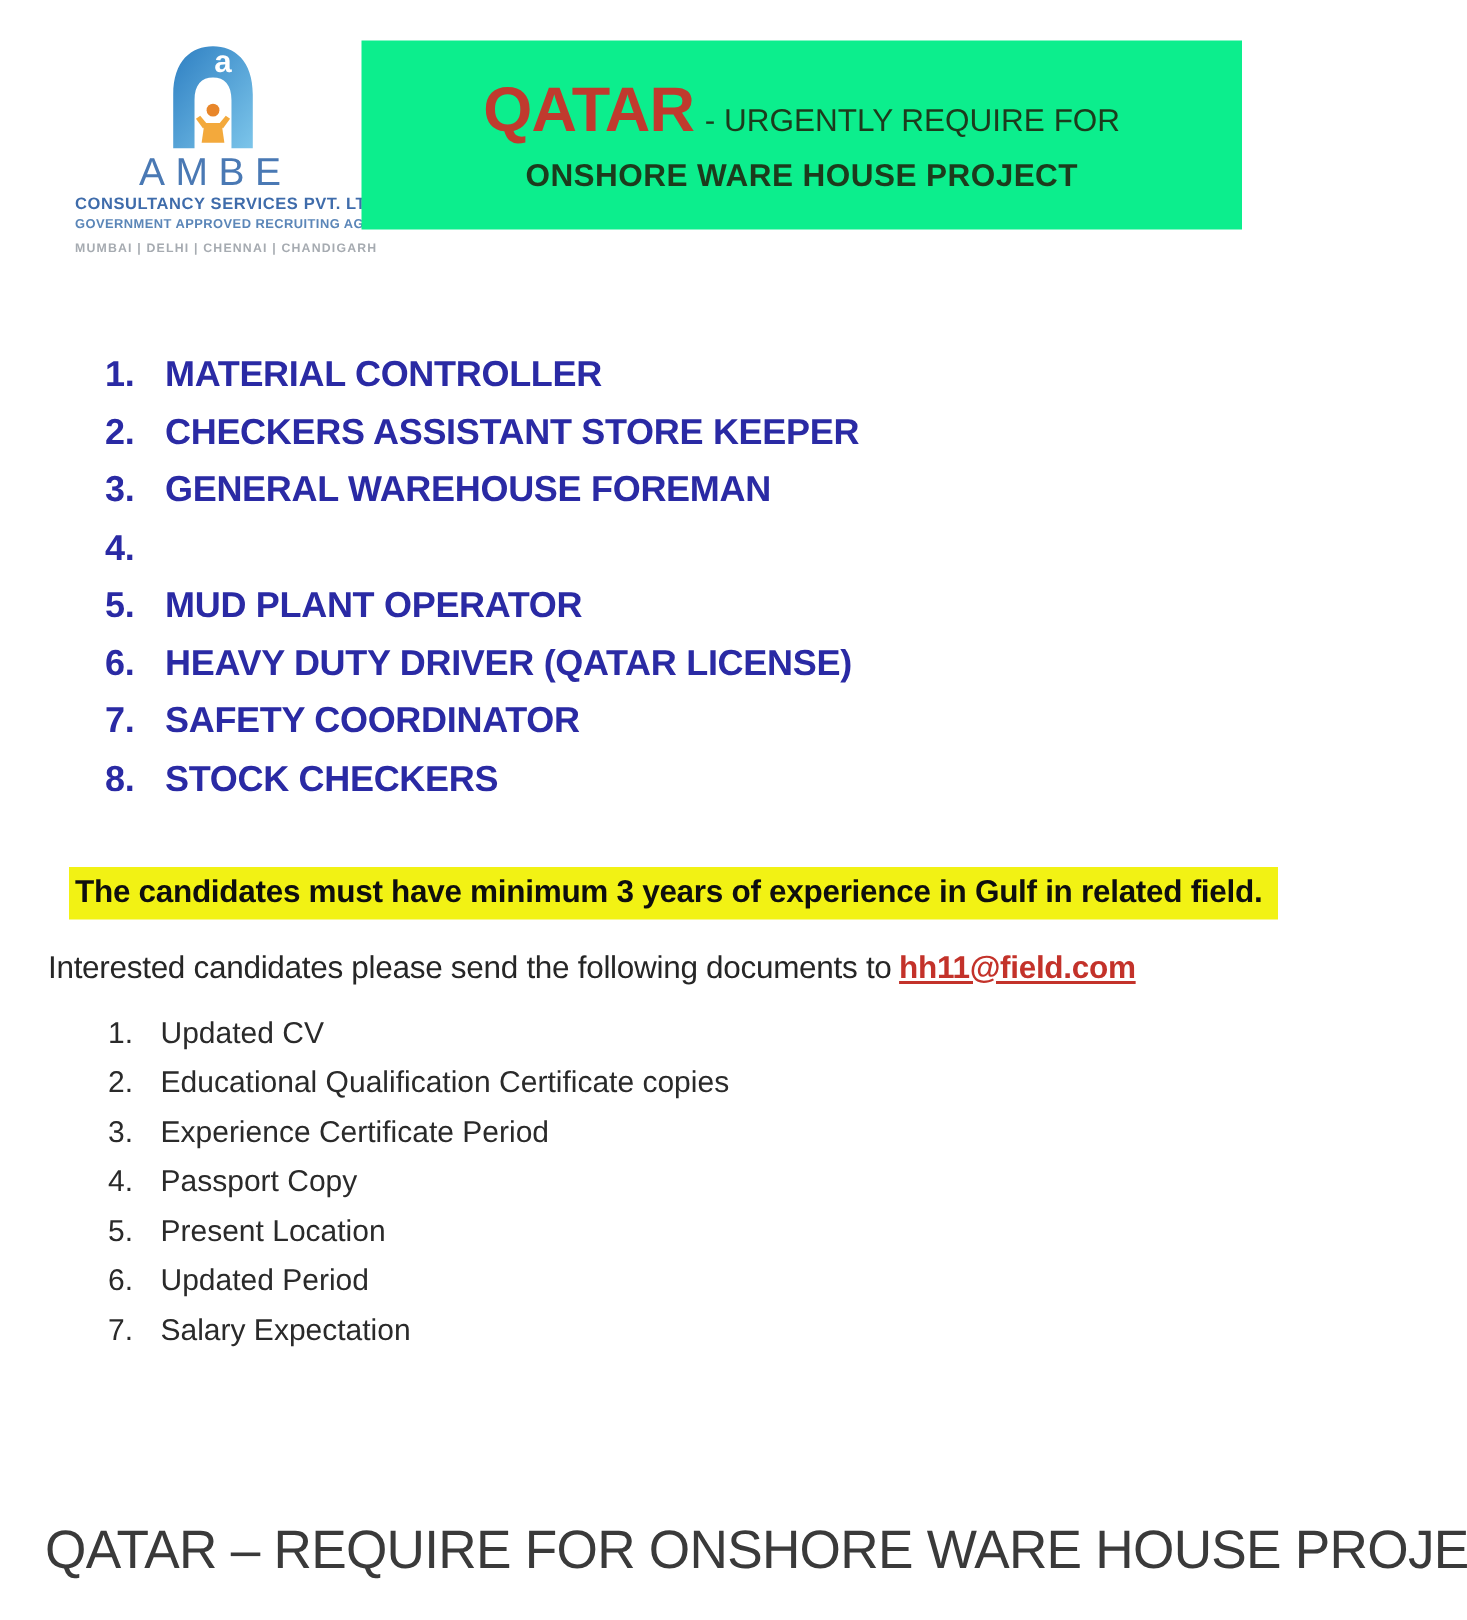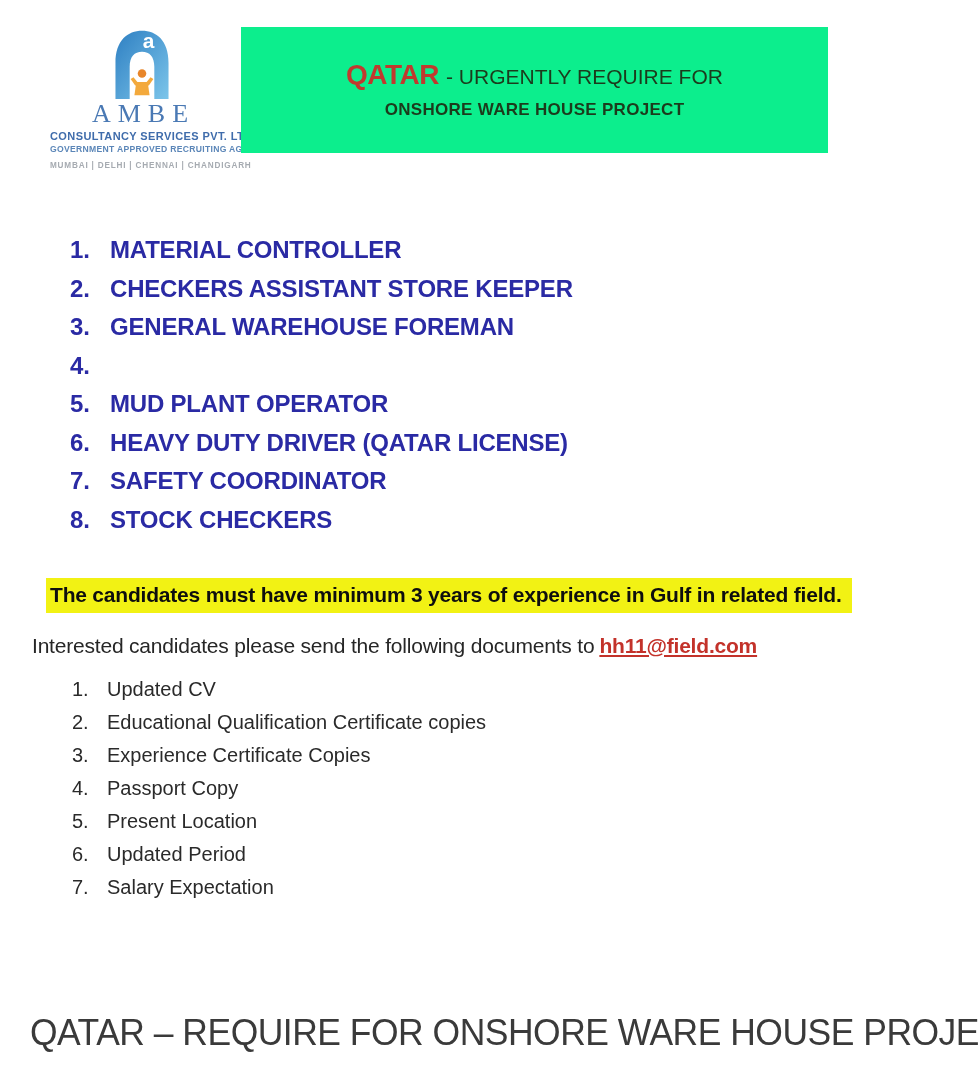--- a/index.html
+++ b/index.html
@@ -10,21 +10,21 @@
     position: relative; overflow: hidden;
     color: #222;
   }
   .page { width: 978px; height: 1080px; background: #fff; }
 
   
   .header { display: flex; align-items: flex-start; padding-top: 27px; }
   .logo-block { width: 233px; padding-left: 50px; text-align: center; flex: none; }
   .logo-icon { display: block; margin: 0 auto 2px auto; }
   .logo-name {
-    font-family: Liberation Serif, serif;
+    font-family: Liberation Sans, sans-serif;
     font-size: 26px; letter-spacing: 7px; color: #4a79b4; line-height: 1;
     margin-left: 4px;
   }
   .logo-line1 {
     font-size: 11px; font-weight: bold; color: #3f6cab;
     letter-spacing: 0.4px; margin-top: 3px; white-space: nowrap;
   }
   .logo-line2 {
     font-size: 8.6px; font-weight: bold; color: #5b86b8;
     letter-spacing: 0.3px; margin-top: 2px; white-space: nowrap;
@@ -35,27 +35,27 @@
   }
 
   .banner {
     width: 587px; height: 126px; margin-left: 8px; flex: none;
     background: #0cee8d;
     display: flex; flex-direction: column; justify-content: center; align-items: center;
     text-align: center;
   }
   .banner-line1 { line-height: 1.1; white-space: nowrap; }
   .banner-country {
-    font-size: 28px; font-weight: bold; color: #c03a2e; letter-spacing: -0.5px;
+    font-size: 42px; font-weight: bold; color: #c03a2e; letter-spacing: -0.5px;
   }
   .banner-tagline {
     font-size: 21px; font-weight: normal; color: #1c3b1c; margin-left: 7px;
   }
   .banner-line2 {
-    font-size: 17px; font-weight: bold; color: #1c3b1c;
+    font-size: 21px; font-weight: bold; color: #1c3b1c;
     margin-top: 9px; letter-spacing: 0.3px; white-space: nowrap;
   }
 
   
   .positions { margin-top: 67px; padding-left: 70px; list-style: none; }
   .positions .row { display: flex; margin-bottom: 13.5px; }
   .positions .num, .positions .txt {
     font-size: 24px; font-weight: bold; color: #2a2aa4; line-height: 25px;
     letter-spacing: -0.2px;
   }
@@ -185,21 +185,21 @@
         <span class="txt">Updated CV</span>
       </li>
 
       <li class="row">
         <span class="num">2.</span>
         <span class="txt">Educational Qualification Certificate copies</span>
       </li>
 
       <li class="row">
         <span class="num">3.</span>
-        <span class="txt">Experience Certificate Copies</span>
+        <span class="txt">Experience Certificate Period</span>
       </li>
 
       <li class="row">
         <span class="num">4.</span>
         <span class="txt">Passport Copy</span>
       </li>
 
       <li class="row">
         <span class="num">5.</span>
         <span class="txt">Present Location</span>

